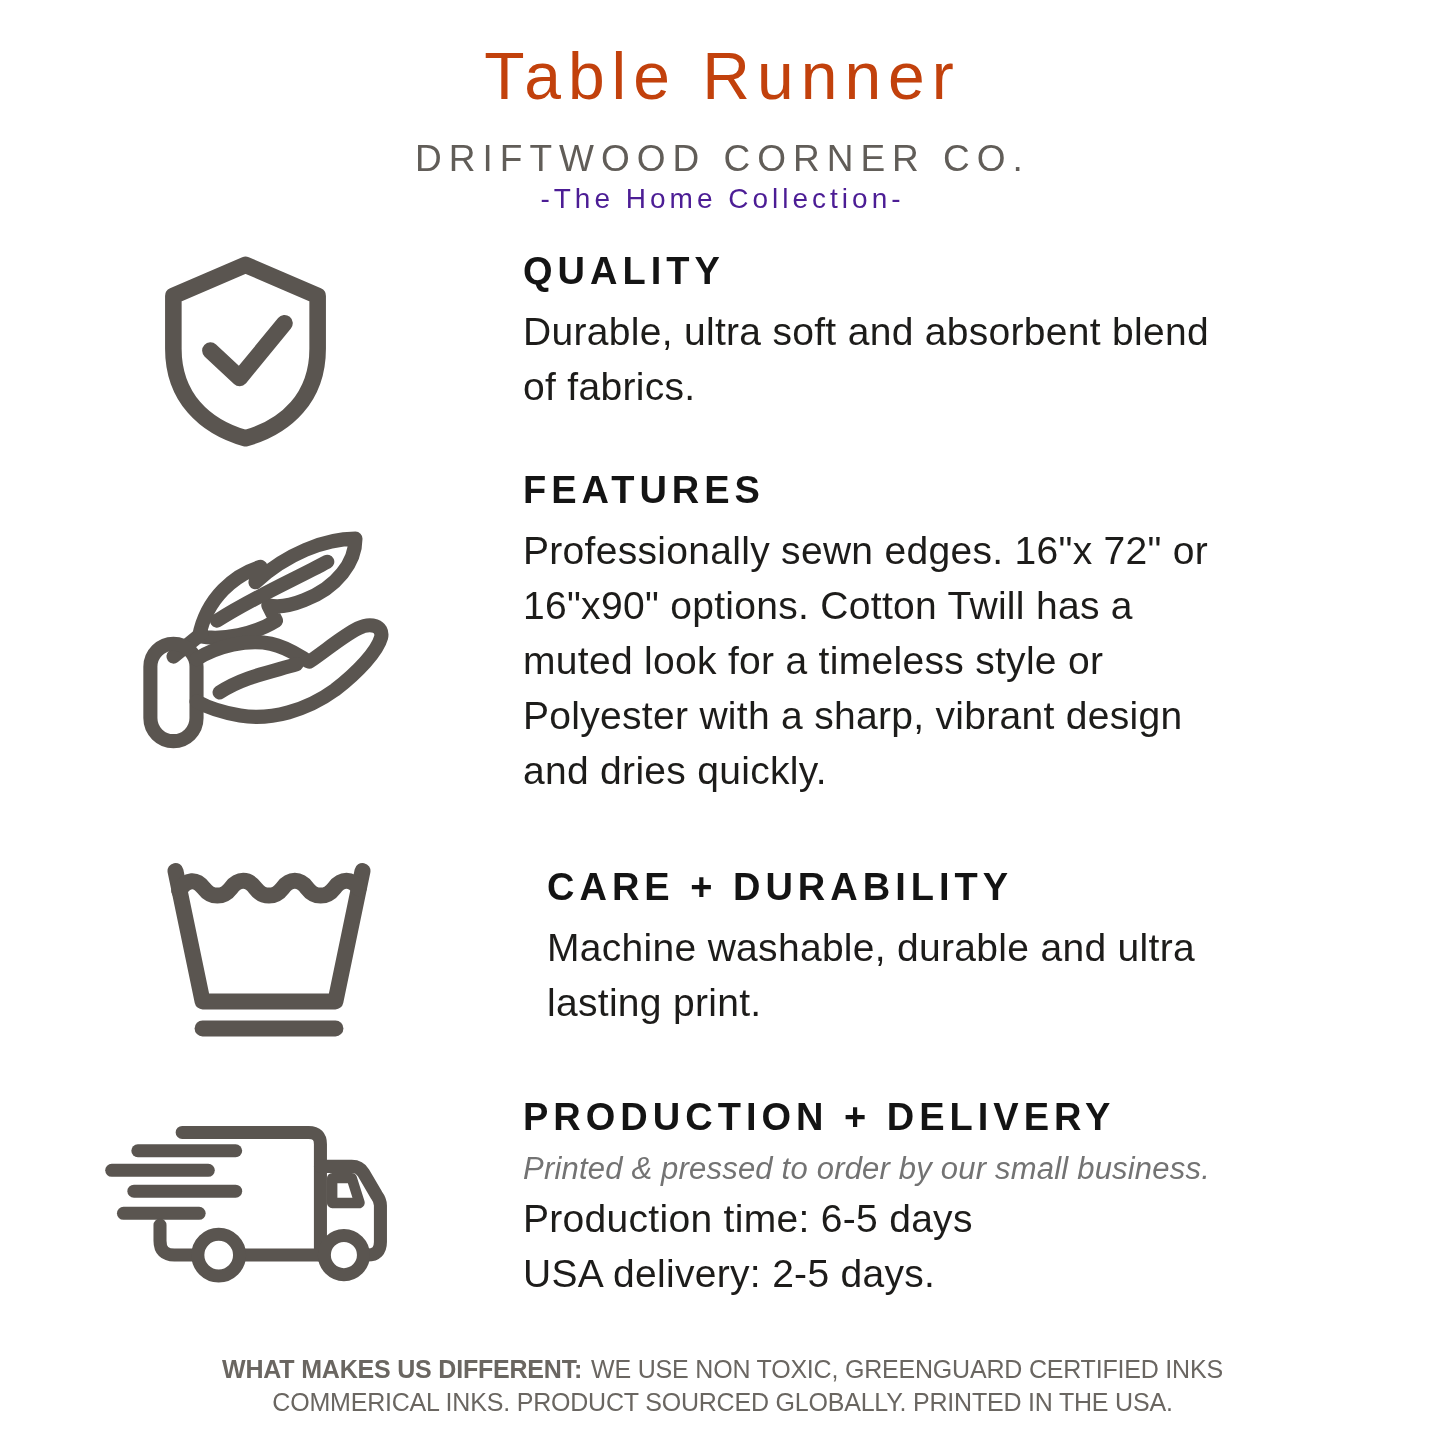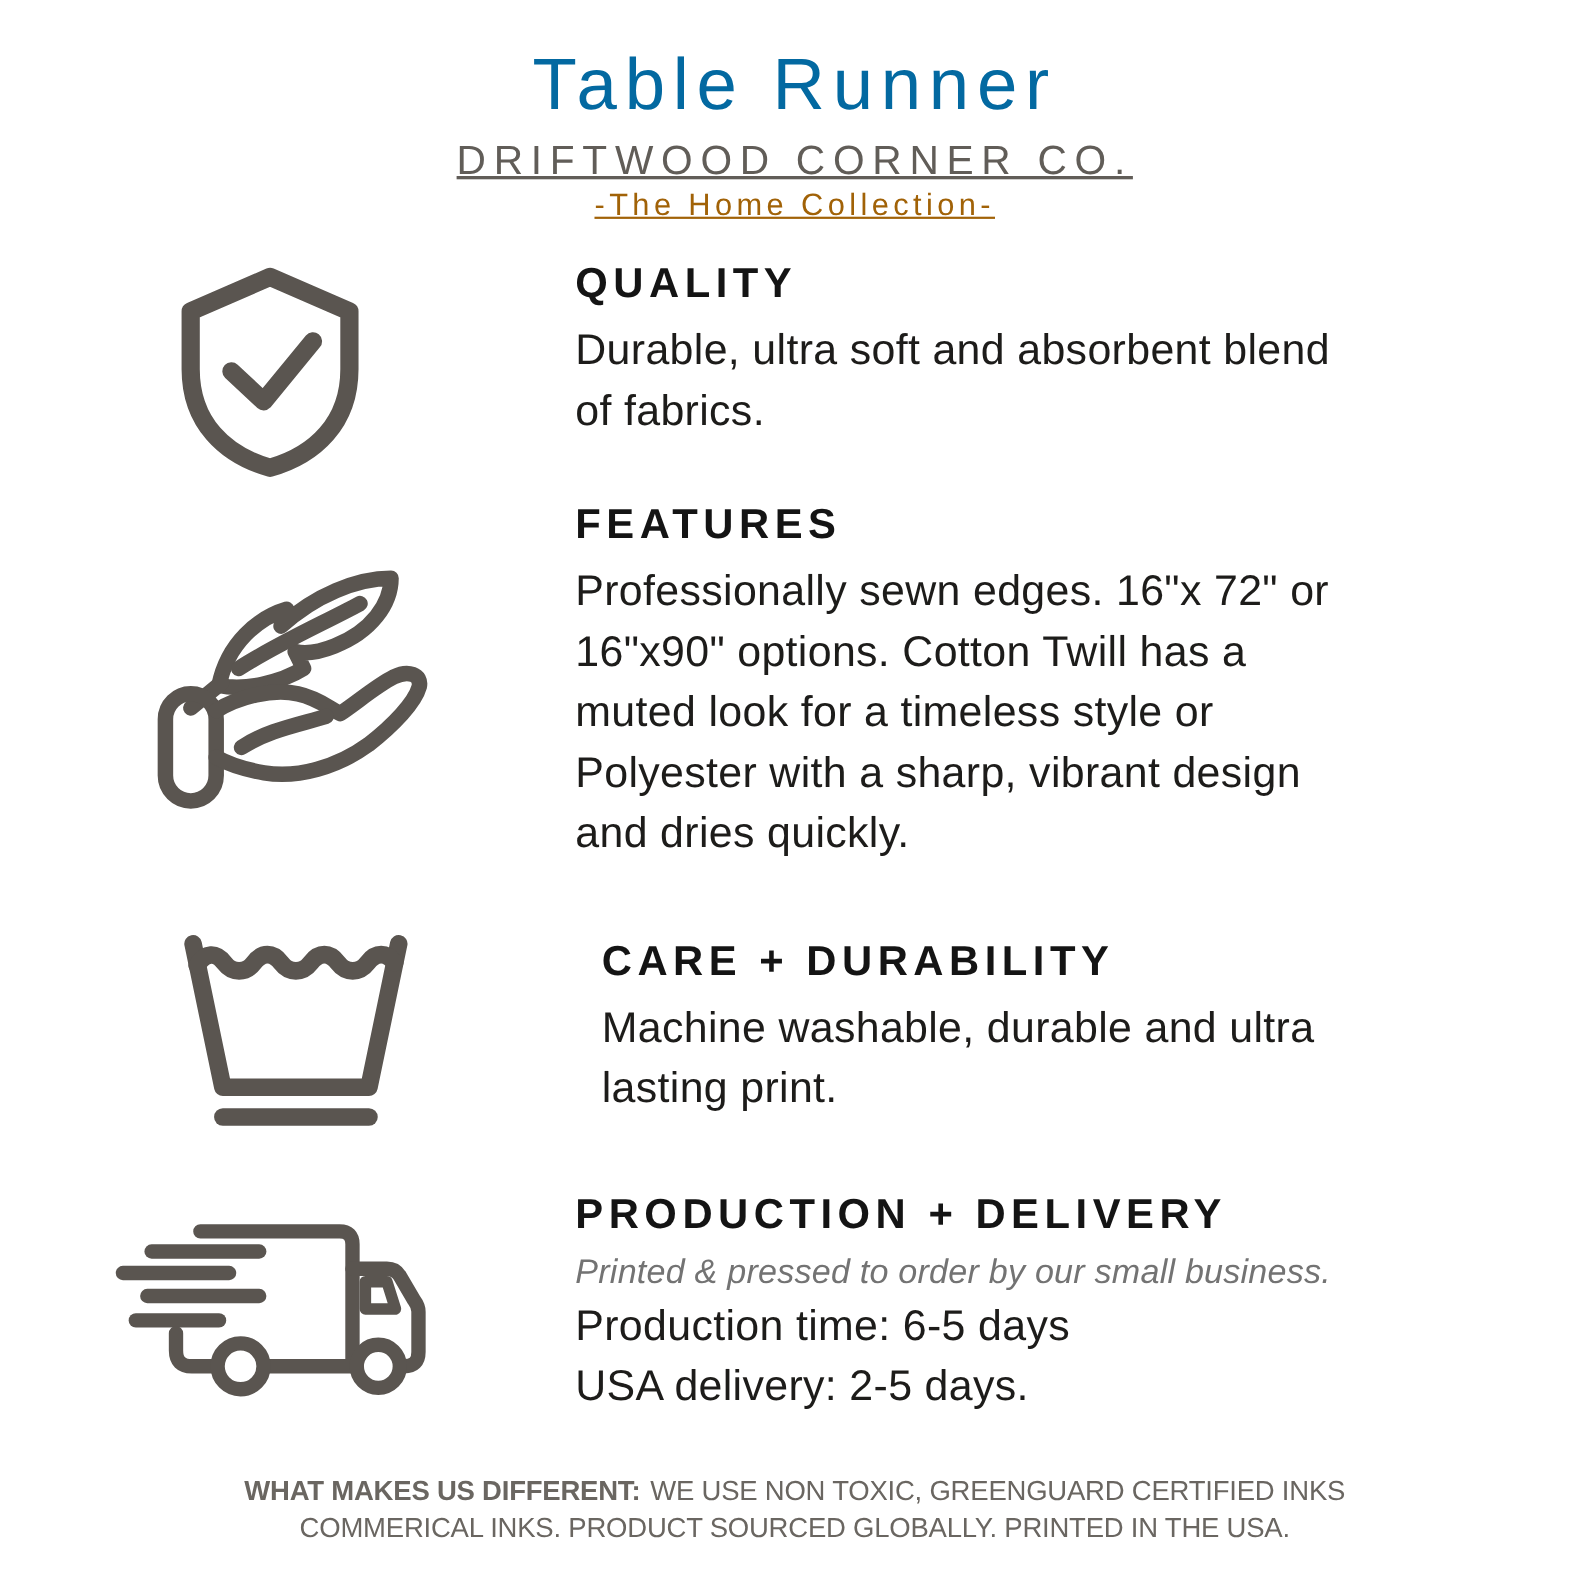--- a/index.html
+++ b/index.html
@@ -8,29 +8,29 @@
     width:1445px;height:1445px;
     background:#ffffff;
     overflow:hidden;
     font-family:"Liberation Sans", sans-serif;
     color:#1d1c1a;
   }
   
   .header{padding-top:42px;text-align:center;}
   .title{
     font-size:66px;line-height:1.05;font-weight:400;
-    letter-spacing:7px;color:#0369a1;
+    letter-spacing:7px;color:#c2410c;
   }
   .brand{
-    margin-top:16px;font-size:37px;line-height:1.0;
-    letter-spacing:7px;color:#615d58;text-decoration:underline;
+    margin-top:29px;font-size:37px;line-height:1.0;
+    letter-spacing:7px;color:#615d58;
   }
   .collection{
     margin-top:7px;font-size:28px;line-height:1.1;
-    letter-spacing:4px;color:#a16207;text-decoration:underline;
+    letter-spacing:4px;color:#4c1d95;
   }
   
   .sections{margin-top:36px;}
   .row{display:flex;align-items:center;}
   .row.top-align{align-items:flex-start;}
   .icon-cell{width:490px;flex:0 0 490px;display:flex;justify-content:center;}
   .text-cell{padding-left:33px;width:860px;}
   .heading{
     font-size:38px;font-weight:bold;letter-spacing:5px;
     color:#141414;line-height:1.1;

